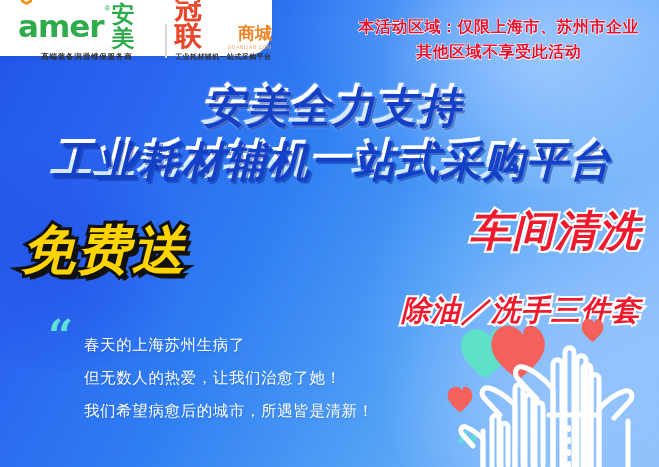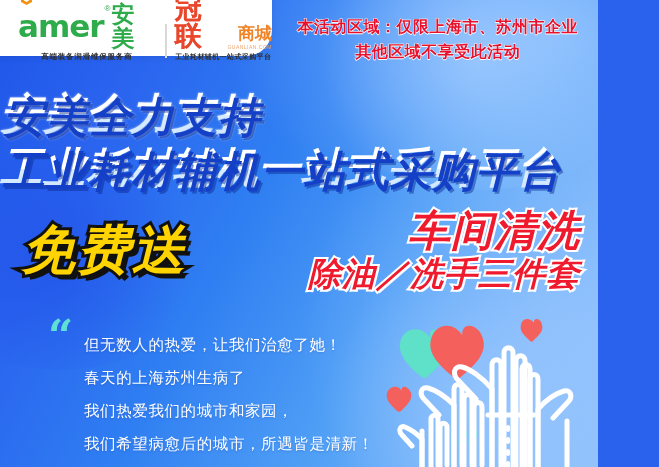--- a/index.html
+++ b/index.html
@@ -2,21 +2,21 @@
 <html><head>
 <meta charset="utf-8">
 <style>
   html,body{margin:0;padding:0;}
   body{
     width:659px;height:467px;overflow:hidden;
     font-family:"Liberation Sans","DejaVu Sans",sans-serif;
     background:#2a62ee;
   }
   .banner{
-    position:relative;width:598px;height:467px;overflow:hidden;
+    position:relative;width:659px;height:467px;overflow:hidden;
     background:
       radial-gradient(ellipse 520px 300px at 92% 8%, rgba(140,190,255,.85) 0%, rgba(140,190,255,0) 62%),
       radial-gradient(ellipse 460px 420px at 100% 72%, rgba(150,196,255,.8) 0%, rgba(150,196,255,0) 65%),
       linear-gradient(118deg,#1f55e8 0%,#2a64ef 20%,#2f7ef2 42%,#50a0f6 66%,#76b4f8 85%,#8cc0fa 100%);
   }
   
   .blob{position:absolute;border-radius:50%;pointer-events:none;}
   .blob-a{width:300px;height:220px;left:-90px;top:150px;background:radial-gradient(circle,rgba(30,74,230,.55),rgba(30,74,230,0) 70%);}
   .blob-b{width:360px;height:260px;right:-60px;top:-70px;background:radial-gradient(circle,rgba(180,215,255,.55),rgba(180,215,255,0) 70%);}
   .blob-c{width:320px;height:300px;right:-40px;bottom:-90px;background:radial-gradient(circle,rgba(165,205,255,.5),rgba(165,205,255,0) 70%);}
@@ -67,21 +67,21 @@
     font-size:16px;font-weight:bold;line-height:25px;color:#e8112d;
     letter-spacing:.5px;
     -webkit-text-stroke:.9px #ffffff;
     paint-order:stroke fill;
     text-shadow:0 1px 0 rgba(255,255,255,.9);
   }
   .notice div{white-space:nowrap;}
 
   
   .headline{
-    position:absolute;left:0;right:0;top:90px;text-align:left;
+    position:absolute;left:0;right:0;top:80px;text-align:center;
     font-weight:bold;font-style:italic;letter-spacing:1px;
     color:#ffffff;
   }
   .hl1{
     font-size:42px;line-height:48px;
     background:linear-gradient(180deg,#ffffff 0%,#ffffff 52%,#d9ecff 53%,#cfe6ff 100%);
     -webkit-background-clip:text;background-clip:text;color:transparent;
     text-shadow:3px 4px 0 #1440c8, 5px 6px 0 rgba(9,40,140,.45);
     filter:drop-shadow(0 0 1px rgba(255,255,255,.6));
   }
@@ -102,23 +102,23 @@
     text-shadow:5px 5px 0 #111111;
     white-space:nowrap;
   }
   .offer-lines{
     position:absolute;right:18px;top:10px;text-align:right;
     font-weight:bold;font-style:italic;color:#ef1a2d;
   }
   .ol1{font-size:42px;line-height:42px;letter-spacing:1px;
     -webkit-text-stroke:4px #ffffff;paint-order:stroke fill;
     text-shadow:2px 2px 0 rgba(255,255,255,.85);white-space:nowrap;}
-  .ol2{font-size:33px;line-height:44px;letter-spacing:1px;
+  .ol2{font-size:29px;line-height:44px;letter-spacing:1px;
     -webkit-text-stroke:4px #ffffff;paint-order:stroke fill;
-    text-shadow:2px 2px 0 rgba(255,255,255,.85);white-space:nowrap;}
+    text-shadow:2px 2px 0 rgba(255,255,255,.85);white-space:nowrap;margin-top:36px;}
 
   
   .quote-wrap{position:absolute;left:48px;top:322px;width:430px;}
   .qmark-open{
     position:absolute;left:0;top:0;font-size:44px;line-height:30px;color:#5fe0d6;
     font-family:"DejaVu Serif",serif;font-weight:bold;
   }
   .quote-lines{margin-left:36px;padding-top:6px;}
   .quote-lines div{
     font-size:15.5px;line-height:33px;color:#ffffff;letter-spacing:.6px;white-space:nowrap;
@@ -185,23 +185,22 @@
     <div class="free-gift">免费送</div>
     <div class="offer-lines">
       <div class="ol1">车间清洗</div>
       <div class="ol2">除油／洗手三件套</div>
     </div>
   </div>
 
   <div class="quote-wrap">
     <span class="qmark-open">“</span>
     <div class="quote-lines">
+      <div>春天的上海苏州生病了</div>
       <div>但无数人的热爱，让我们治愈了她！</div>
-      <div>春天的上海苏州生病了</div>
-      <div>我们热爱我们的城市和家园，</div>
       <div>我们希望病愈后的城市，所遇皆是清新！</div>
     </div>
     <span class="qmark-close">”</span>
   </div>
 
   <div class="hands">
     <svg viewBox="0 0 210 172" xmlns="http://www.w3.org/2000/svg">
       <g>
         <path fill="#5fe0c8" d="M42 46c-7-11-21-9-24 2-3 10 6 20 16 28 2 2 4 2 6 0 10-8 19-18 16-28-3-11-17-13-14-2z" transform="translate(-6,-14) scale(1.25)"></path>
         <path fill="#f4615c" d="M75 42c-8-13-24-10-27 3-4 13 8 24 19 33 2 2 5 2 7 0 11-9 23-20 19-33-3-13-19-16-18-3z" transform="translate(-8,-8) scale(1.15)"></path>

